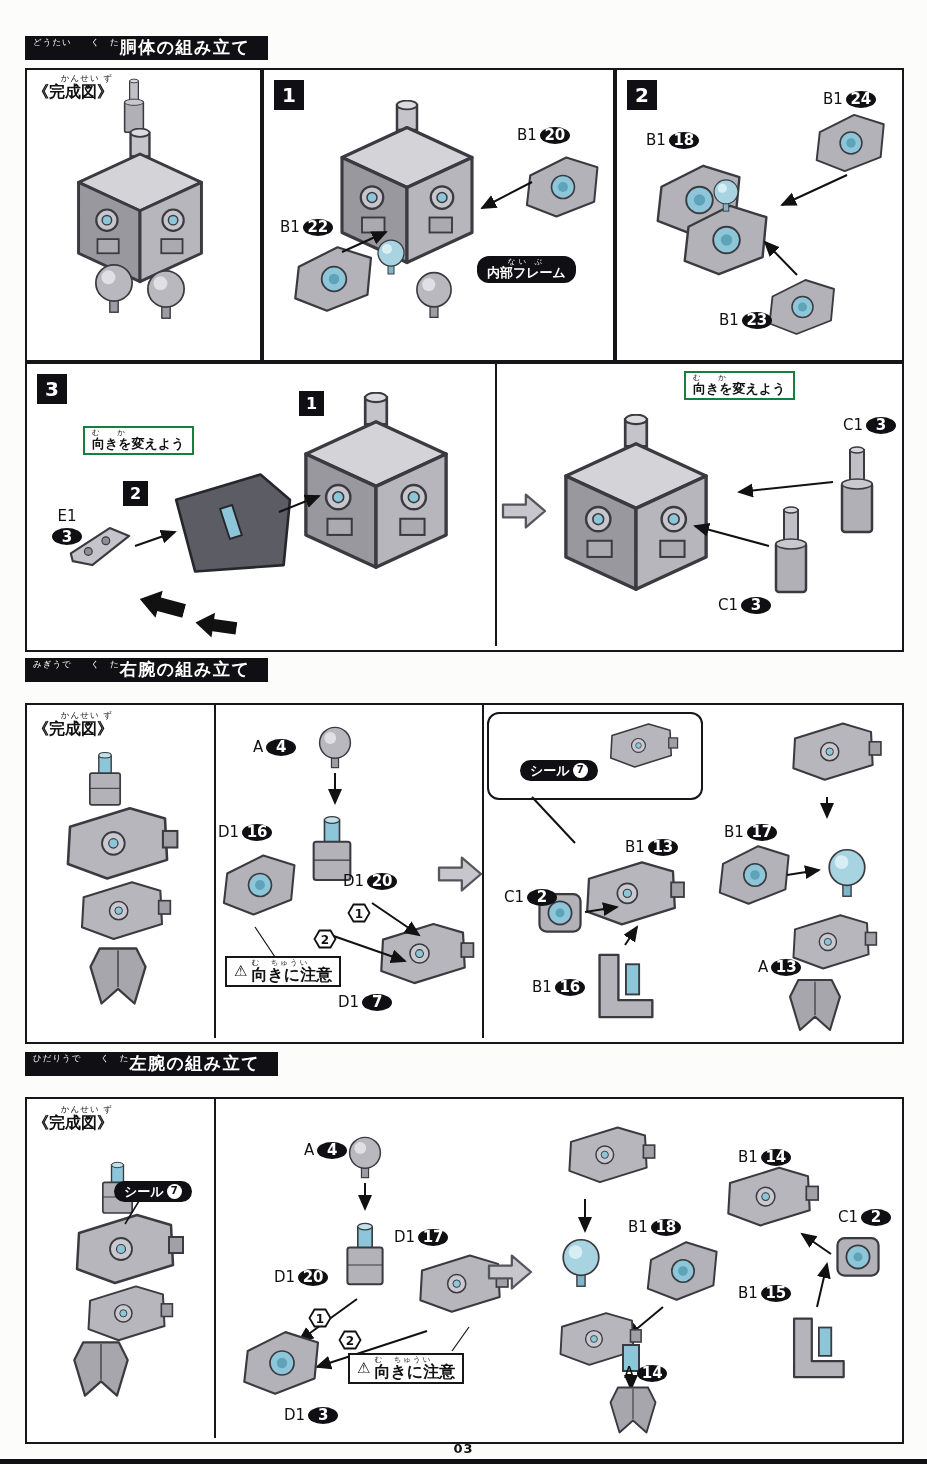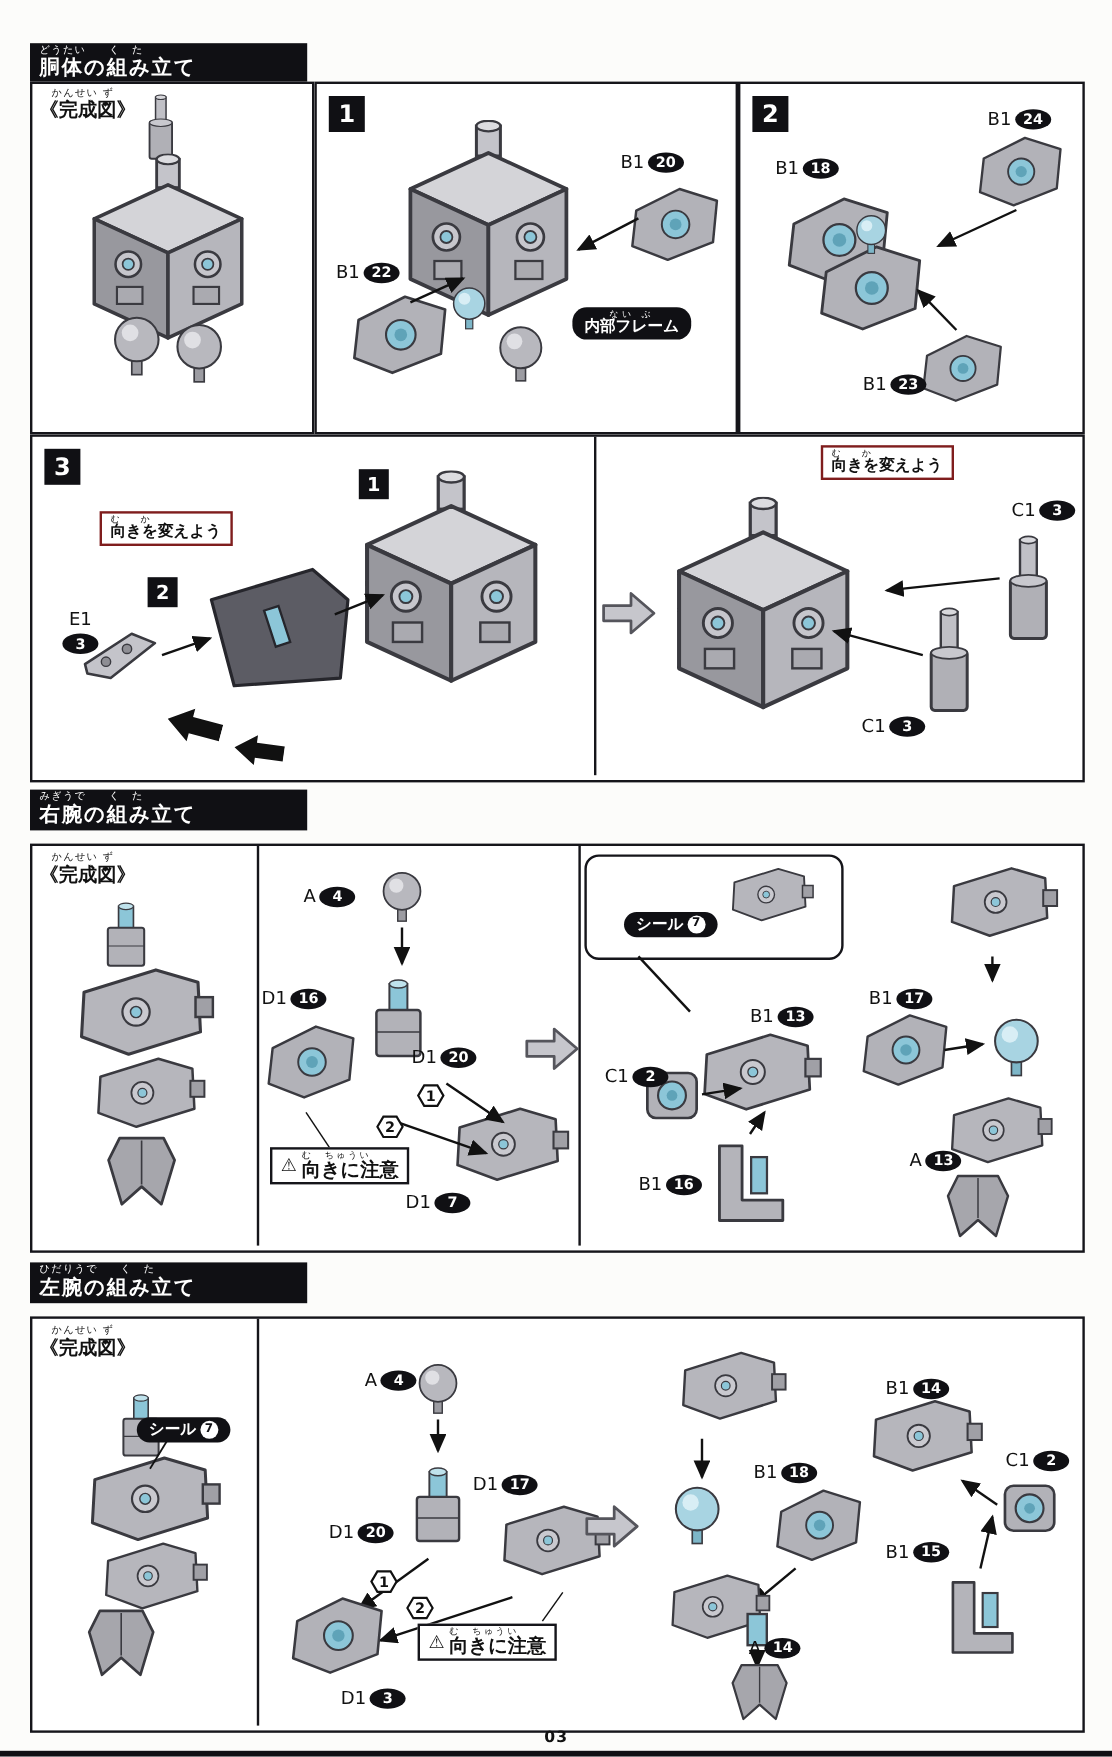--- a/index.html
+++ b/index.html
@@ -4,42 +4,42 @@
 <style>
   html,body{margin:0;padding:0;background:#9a9aa0;}
   .page{position:relative;width:927px;height:1464px;margin:0 auto;background:#fcfcfa;
         font-family:"DejaVu Sans","Liberation Sans",sans-serif;color:#111;overflow:hidden;}
   .watermark{position:absolute;left:0;right:0;top:1px;text-align:center;
         font-size:29px;font-weight:700;letter-spacing:1px;color:#fff;
         -webkit-text-stroke:1.7px #000;text-shadow:0 0 1px #000;}
   .box{position:absolute;border:2px solid #15151a;background:#fff;}
   .rbox{position:absolute;border:2px solid #15151a;border-radius:12px;background:#fff;}
   .vline{position:absolute;width:2px;background:#15151a;}
-  .sec-header{position:absolute;background:#101014;color:#fff;display:flex;flex-direction:column;
+  .sec-header{position:absolute;background:#101014;color:#fff;display:flex;flex-direction:row;
         line-height:1.12;padding:2px 18px 3px 8px;min-width:205px;}
   .sec-header .furi{font-size:8.5px;letter-spacing:1px;}
   .sec-header .ttl{font-size:17px;font-weight:700;letter-spacing:1.5px;}
   .kansei{position:absolute;display:flex;flex-direction:column;line-height:1.08;}
-  .kansei .furi{font-size:8.5px;margin-left:10px;letter-spacing:1px;}
+  .kansei .furi{font-size:8.5px;margin-left:10px;letter-spacing:1px;text-align:right;}
   .kansei .txt{font-size:16px;font-weight:700;text-align:right;}
   .badge{position:absolute;width:30px;height:30px;background:#101014;color:#fff;
         display:flex;align-items:center;justify-content:center;font-size:20px;font-weight:700;}
   .badge.small{width:25px;height:25px;font-size:16px;}
   .plabel{position:absolute;display:flex;align-items:center;gap:3px;font-size:15px;white-space:nowrap;}
   .cnum{width:30px;height:17px;border-radius:50%;background:#101014;color:#fff;
-        display:inline-flex;align-items:center;justify-content:center;font-size:12px;font-weight:700;}
+        display:inline-flex;align-items:center;justify-content:center;font-size:15px;font-weight:700;}
   .pill{position:absolute;background:#101014;color:#fff;border-radius:12px;
         padding:2px 10px 3px;display:flex;flex-direction:column;align-items:center;line-height:1.05;}
   .pill .furi{font-size:7.5px;letter-spacing:3px;}
   .pill .txt{font-size:13px;font-weight:700;}
   .pill.row{flex-direction:row;align-items:center;gap:3px;padding:3px 10px;}
   .wnum{width:15px;height:15px;border-radius:50%;background:#fff;color:#101014;
         display:inline-flex;align-items:center;justify-content:center;font-size:10px;font-weight:700;}
   .wcall{position:absolute;display:flex;flex-direction:column;align-items:flex-start;background:#fff;
-        border:2px solid #7f1d1d;padding:1px 7px 2px;line-height:1.05;white-space:nowrap;}
+        border:2px solid #15803d;padding:1px 7px 2px;line-height:1.05;white-space:nowrap;}
   .wcall .furi{font-size:7.5px;letter-spacing:5px;}
   .wcall .txt{font-size:13px;font-weight:700;}
   .caution{position:absolute;display:flex;align-items:center;gap:4px;background:#fff;
         border:2px solid #15151a;padding:1px 7px;white-space:nowrap;}
   .caution .ctxt{display:flex;flex-direction:column;line-height:1.05;}
   .caution .furi{font-size:7.5px;letter-spacing:2px;}
   .caution .txt{font-size:16px;font-weight:700;}
   .warn-icon{font-size:15px;line-height:1;}
   .hex{position:absolute;}
   .illo{position:absolute;pointer-events:none;}

